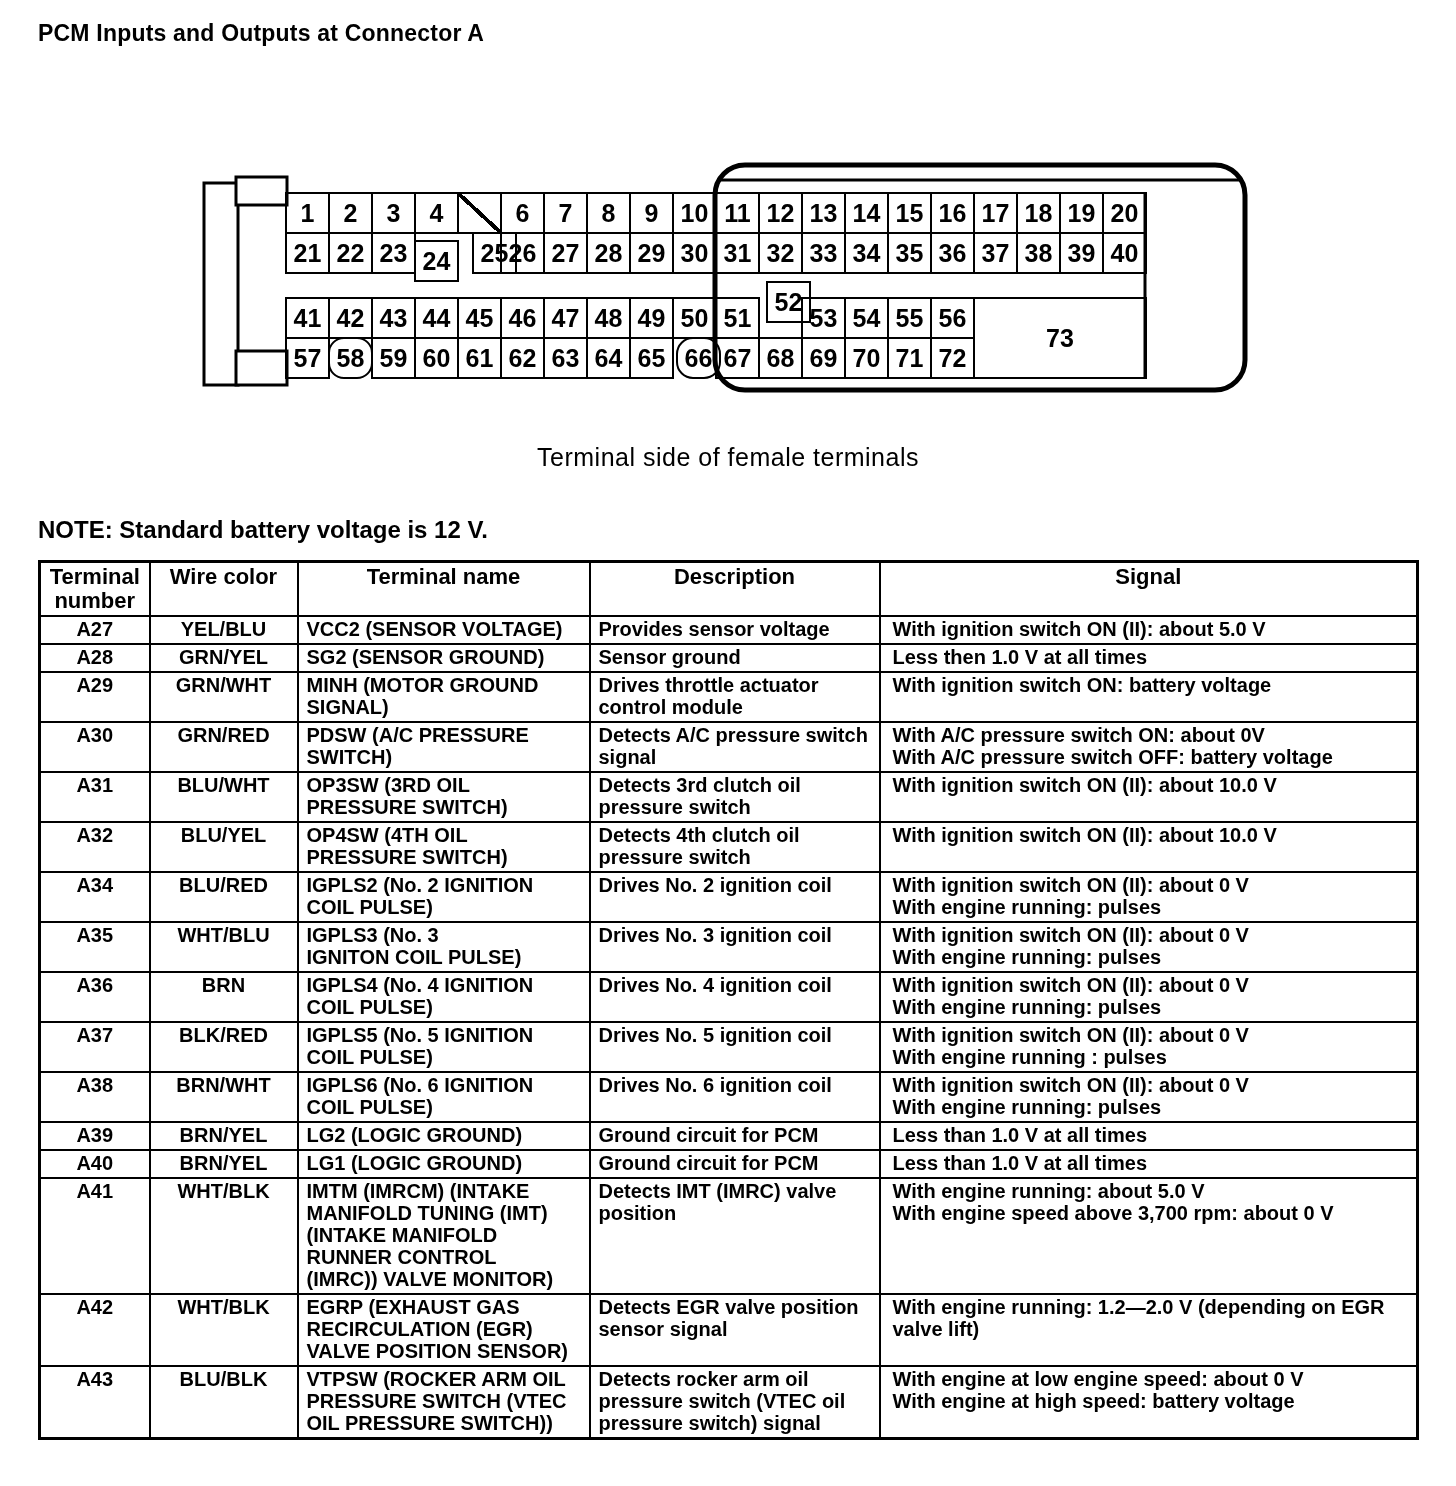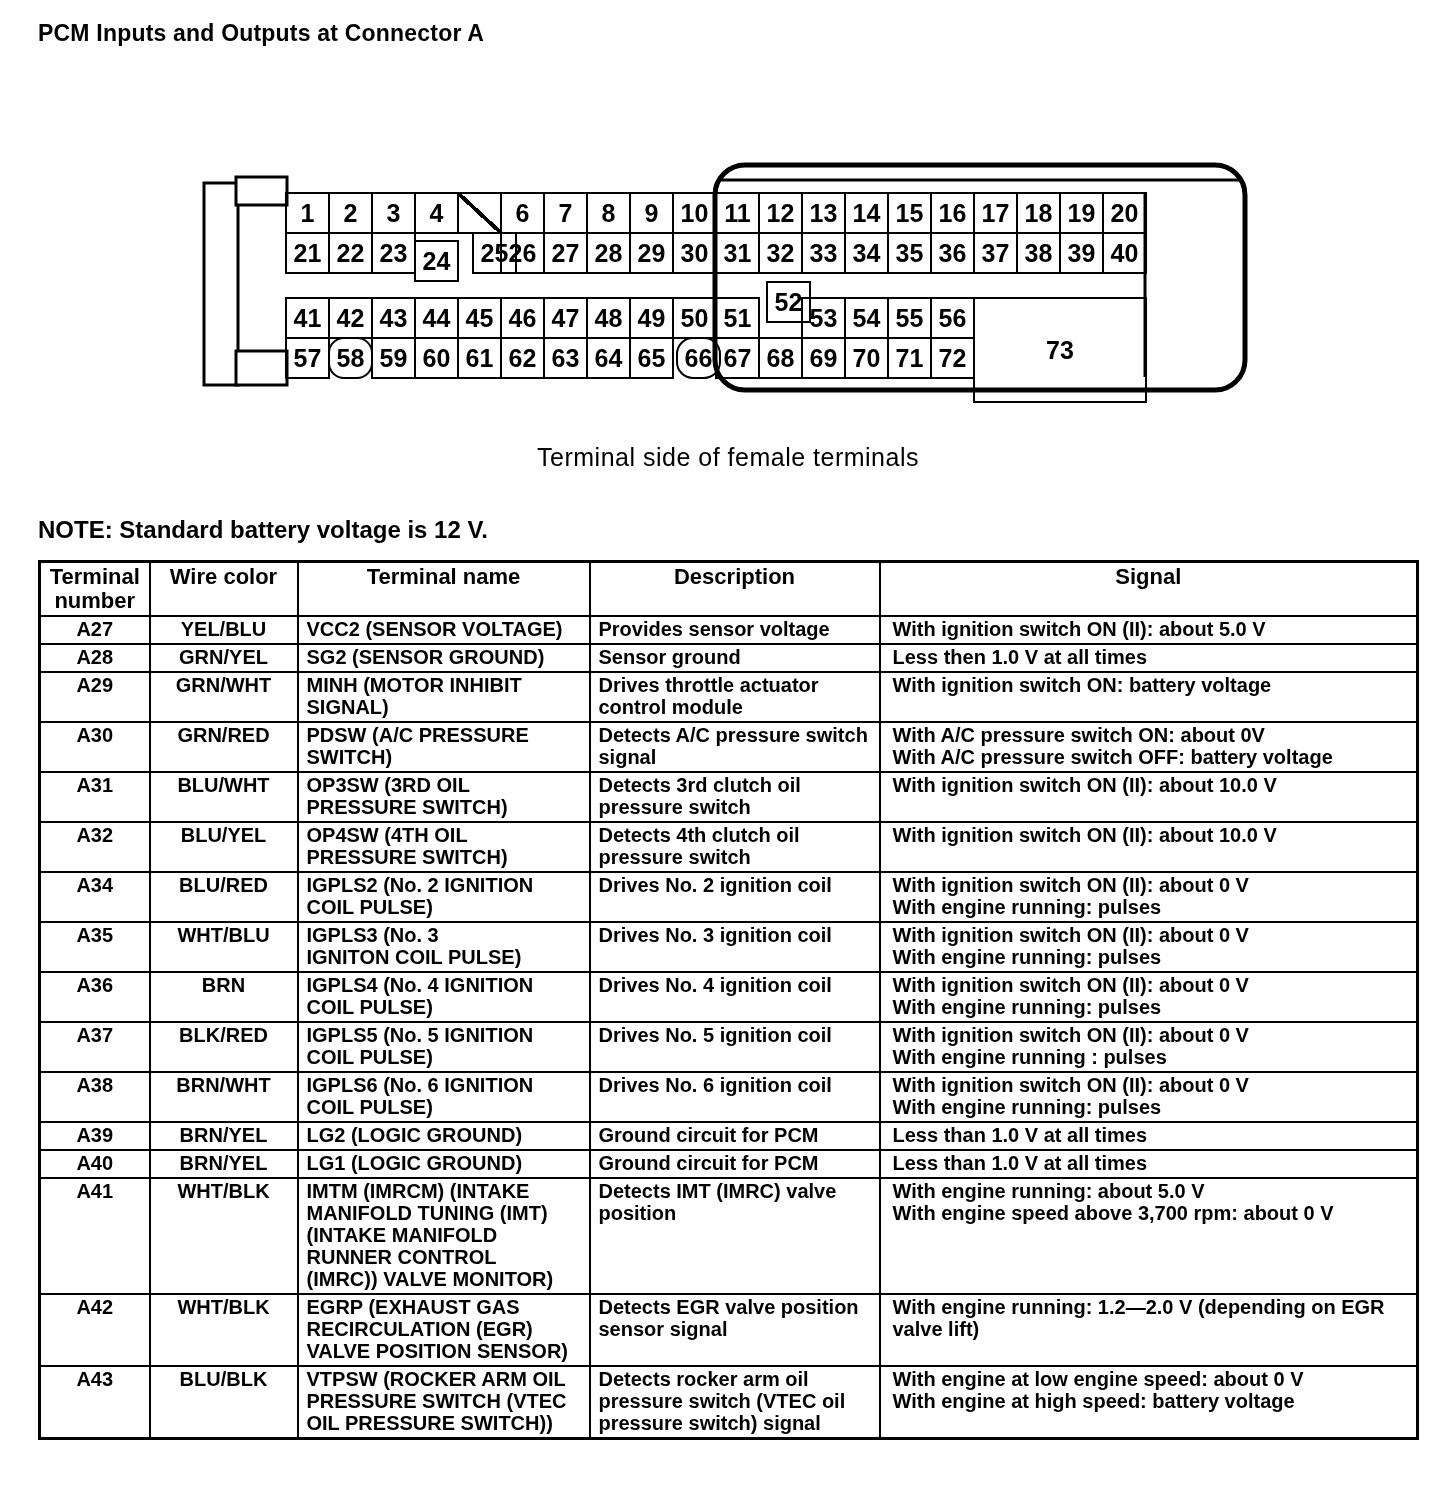--- a/index.html
+++ b/index.html
@@ -16,21 +16,21 @@
   .diagram svg{position:absolute;left:0;top:0;}
   .term-cell{
     position:absolute;width:45px;height:42px;border:2.5px solid #000;
     box-sizing:border-box;display:flex;align-items:center;justify-content:center;
     font-size:25px;font-weight:600;background:transparent;
   }
   .term-cell.slash{
     background:linear-gradient(to top right,
       transparent 46.5%, #000 46.5%, #000 53.5%, transparent 53.5%);
   }
-  .term-cell.term-cell-wide{width:174px;height:106px;}
+  .term-cell.term-cell-wide{width:174px;height:82px;}
   .caption{
     position:absolute;left:0;top:443px;width:1456px;text-align:center;
     font-size:25px;font-weight:500;letter-spacing:.5px;
   }
   .note{
     position:absolute;left:38px;top:516px;
     font-size:24px;font-weight:600;
   }
   .pcm-table{
     position:absolute;left:38px;top:560px;width:1378px;
@@ -171,21 +171,21 @@
         <tr>
           <td class="c0">A28</td>
           <td class="c1">GRN/YEL</td>
           <td class="c2">SG2 (SENSOR GROUND)</td>
           <td class="c3">Sensor ground</td>
           <td class="c4">Less then 1.0 V at all times</td>
         </tr>
         <tr>
           <td class="c0">A29</td>
           <td class="c1">GRN/WHT</td>
-          <td class="c2">MINH (MOTOR INHIBIT
+          <td class="c2">MINH (MOTOR GROUND
 SIGNAL)</td>
           <td class="c3">Drives throttle actuator
 control module</td>
           <td class="c4">With ignition switch ON: battery voltage</td>
         </tr>
         <tr>
           <td class="c0">A30</td>
           <td class="c1">GRN/RED</td>
           <td class="c2">PDSW (A/C PRESSURE
 SWITCH)</td>

